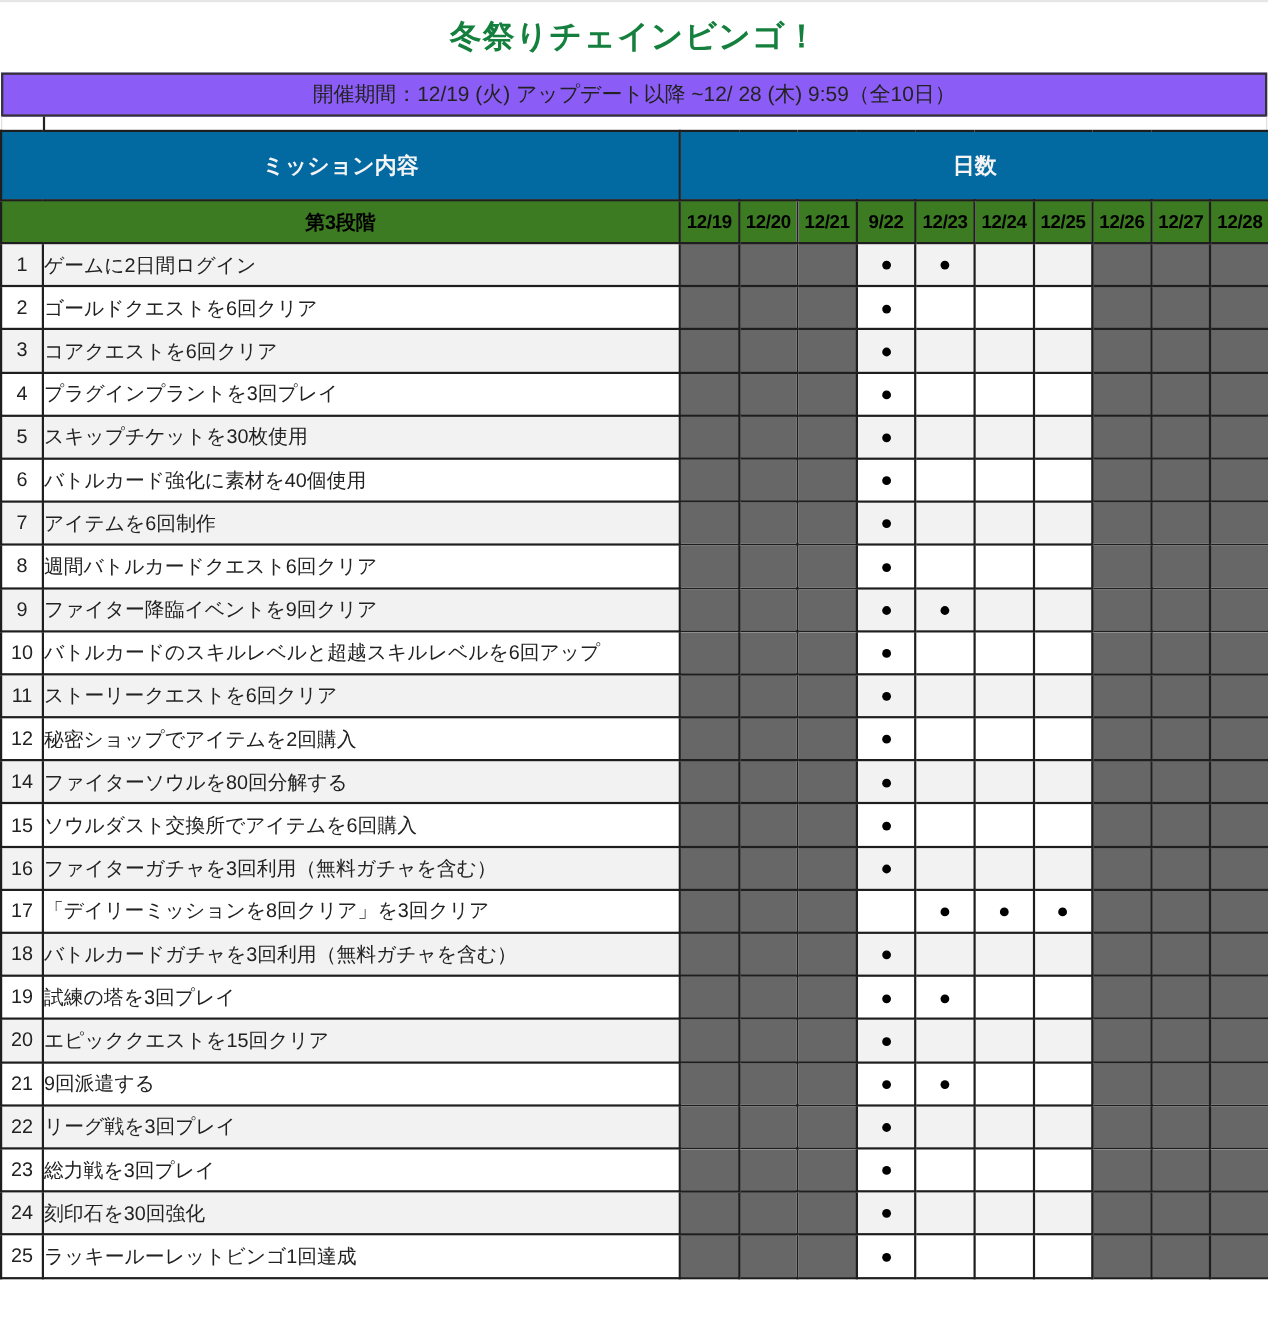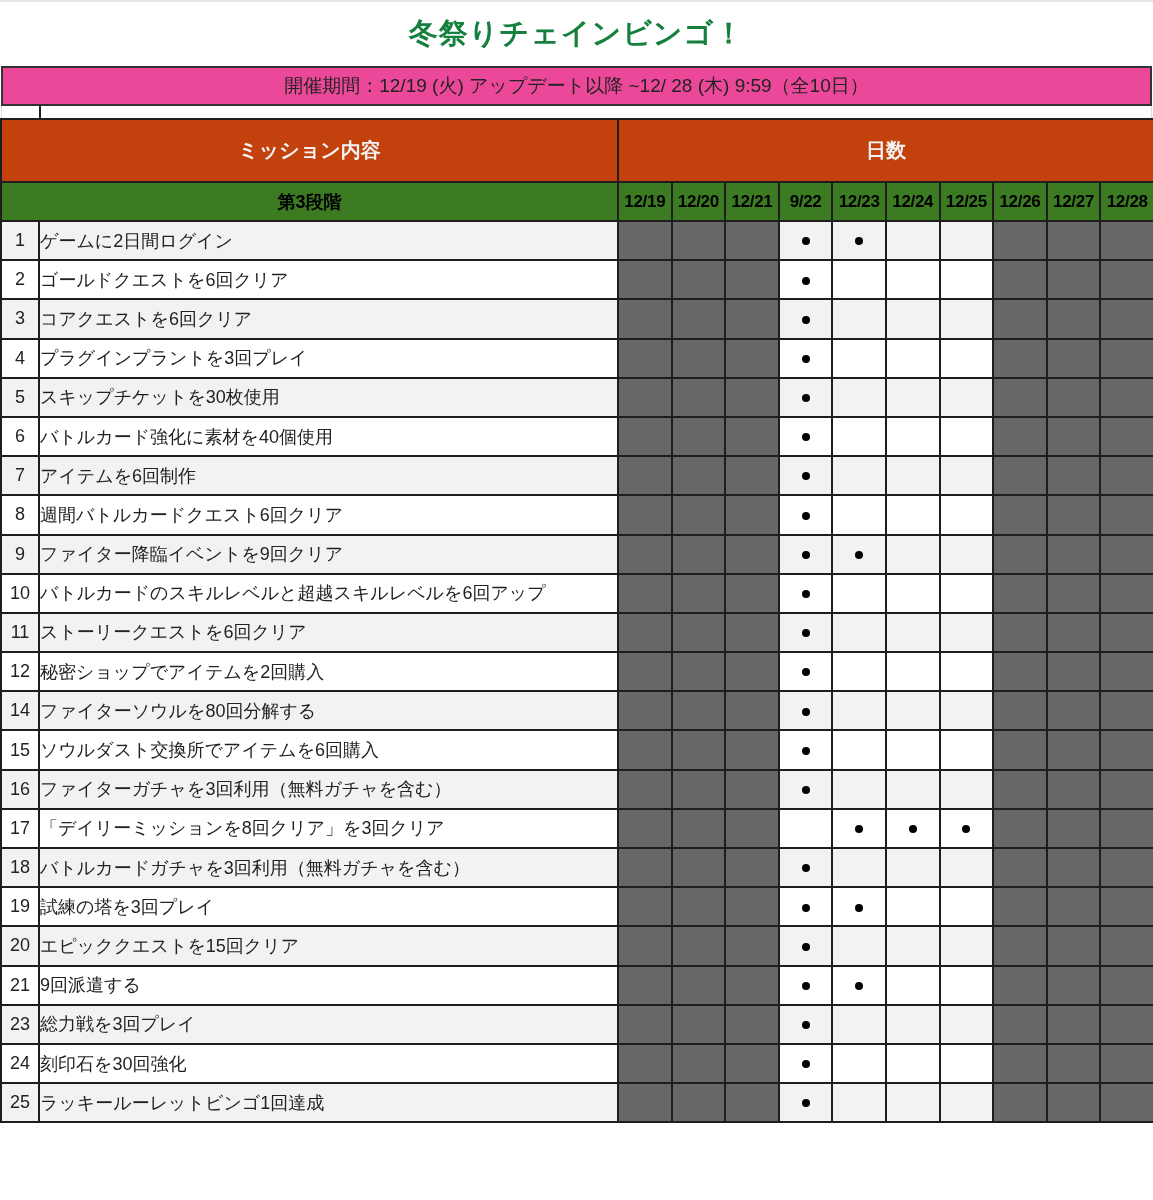--- a/index.html
+++ b/index.html
@@ -7,41 +7,41 @@
   body { font-family: "Liberation Sans", "DejaVu Sans", sans-serif; color: #111; position: relative; }
 
   .title {
     position: absolute; left: 0; top: 0; width: 1153px; height: 66px;
     display: flex; align-items: center; justify-content: center;
     font-size: 29px; font-weight: bold; letter-spacing: 1px; color: #15803d;
     border-top: 2px solid #e6e6e6;
   }
   .period {
     position: absolute; left: 1px; top: 66px; width: 1151px; height: 40px;
-    background: #ec4899; border: 2px solid #333;
+    background: #8b5cf6; border: 2px solid #333;
     display: flex; align-items: center; justify-content: center;
     font-size: 19px; color: #222;
   }
   .spacer {
     position: absolute; left: 1px; top: 106px; width: 1151px; height: 14px;
     border-left: 1px solid #ddd; border-right: 1px solid #ddd;
   }
   .spacer .tick {
     position: absolute; left: 37px; top: 0; width: 2px; height: 14px; background: #222;
   }
 
   table.grid {
     position: absolute; left: 0; top: 118px; width: 1153px;
     border-collapse: collapse; table-layout: fixed;
   }
   table.grid td, table.grid th {
     border: 2px solid #1e1e1e; padding: 0; overflow: hidden; white-space: nowrap;
   }
   .hdr1 th {
-    height: 63px; background: #c2410c; color: #f4f4f4;
+    height: 63px; background: #0369a1; color: #f4f4f4;
     font-size: 20px; font-weight: bold; text-align: center;
   }
   .hdr2 th {
     height: 39px; background: #3c7b22; color: #000000;
     font-size: 18px; font-weight: bold; text-align: center;
   }
   .hdr2 th.day { font-size: 17px; letter-spacing: -0.3px; }
   tr.row td { height: 39.2px; font-size: 18px; }
   tr.row:nth-child(odd) td.c { background: #f2f2f2; }
   tr.row:nth-child(even) td.c { background: #ffffff; }
@@ -363,20 +363,34 @@
         <td class="c cell off"></td>
         <td class="c cell"><span class="dot"></span></td>
         <td class="c cell"><span class="dot"></span></td>
         <td class="c cell"></td>
         <td class="c cell"></td>
         <td class="c cell off"></td>
         <td class="c cell off"></td>
         <td class="c cell off"></td>
       </tr>
       <tr class="row">
+        <td class="c num">22</td>
+        <td class="c text">リーグ戦を3回プレイ</td>
+        <td class="c cell off"></td>
+        <td class="c cell off"></td>
+        <td class="c cell off"></td>
+        <td class="c cell"><span class="dot"></span></td>
+        <td class="c cell"></td>
+        <td class="c cell"></td>
+        <td class="c cell"></td>
+        <td class="c cell off"></td>
+        <td class="c cell off"></td>
+        <td class="c cell off"></td>
+      </tr>
+      <tr class="row">
         <td class="c num">23</td>
         <td class="c text">総力戦を3回プレイ</td>
         <td class="c cell off"></td>
         <td class="c cell off"></td>
         <td class="c cell off"></td>
         <td class="c cell"><span class="dot"></span></td>
         <td class="c cell"></td>
         <td class="c cell"></td>
         <td class="c cell"></td>
         <td class="c cell off"></td>

